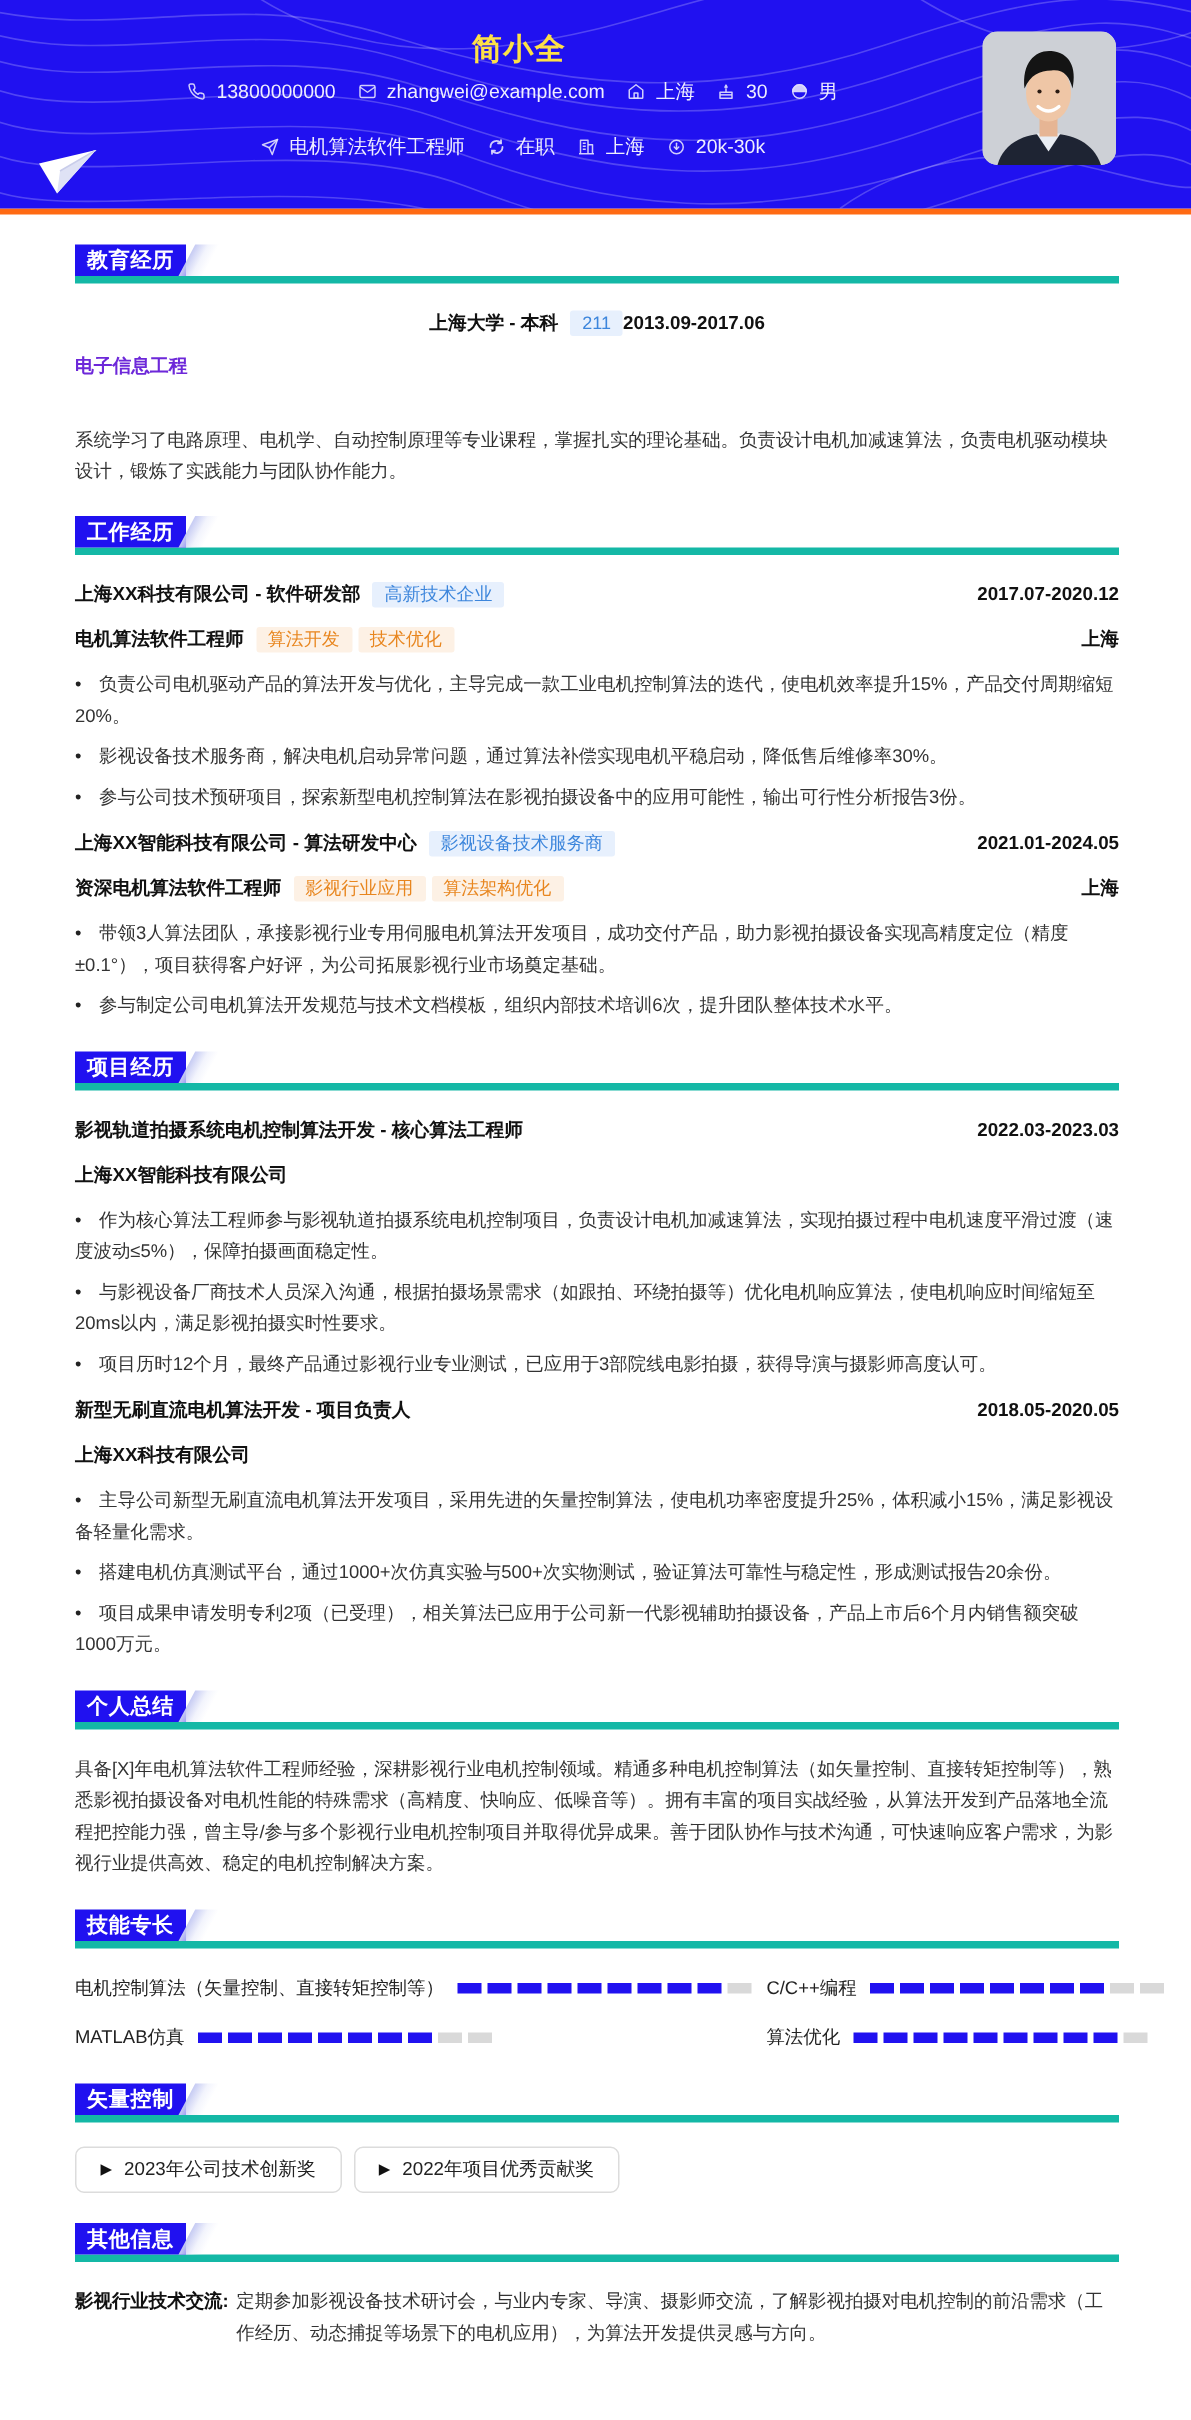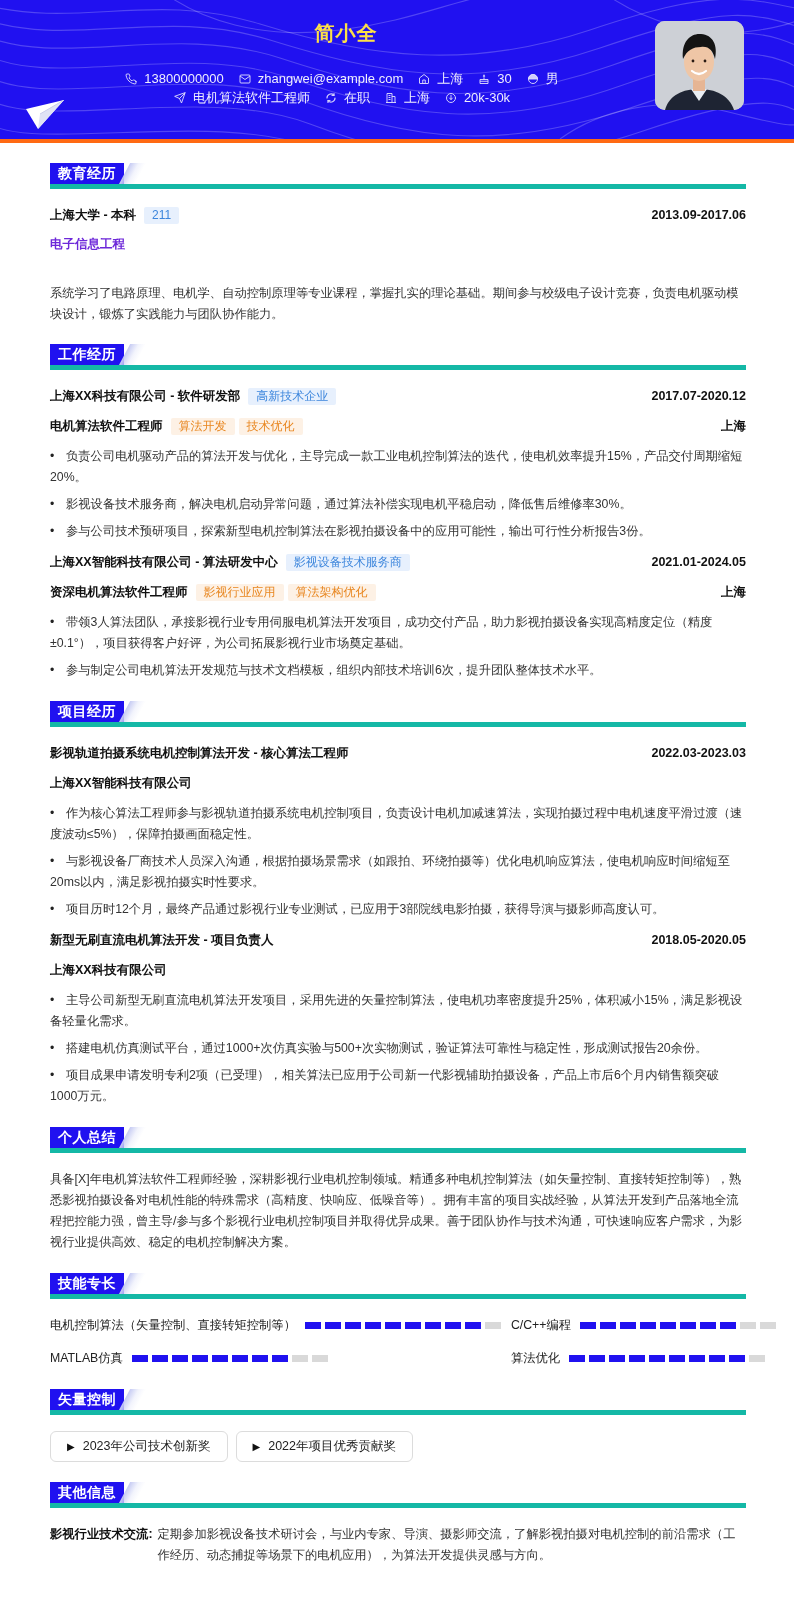--- a/index.html
+++ b/index.html
@@ -16,42 +16,42 @@
   .page{position:relative;width:794px;height:1613px;overflow:hidden;background:#fff;}
 
   
   .hero{position:relative;height:139px;background:var(--primary);overflow:hidden;}
   .hero-waves{position:absolute;left:0;top:0;width:794px;height:139px;}
   .hero-plane{position:absolute;left:24px;top:100px;width:42px;height:30px;}
   .hero-name{position:absolute;left:54px;width:584px;top:20px;text-align:center;
     font-size:20px;font-weight:bold;line-height:26px;color:#fde047;letter-spacing:1px;}
   .hero-row{position:absolute;left:50px;width:584px;display:flex;justify-content:center;
     gap:15px;font-size:13px;line-height:18px;color:rgba(255,255,255,0.93);}
-  .hero-row.r1{top:70px;}
+  .hero-row.r1{top:52px;}
   .hero-row.r2{top:89px;}
   .hero-item{display:flex;align-items:center;gap:7px;white-space:nowrap;}
   .hero-item svg{width:12px;height:12px;flex:none;opacity:.85;}
   .photo{position:absolute;left:655px;top:21px;width:89px;height:89px;border-radius:10px;
     overflow:hidden;background:#cdd0d6;}
   .photo svg{width:100%;height:100%;display:block;}
   .accent-bar{height:4px;background:var(--accent-bar);}
 
   
   .content{padding:20px 48px 0 50px;}
   .section{margin-bottom:20px;}
   .sec-head{position:relative;height:21px;border-bottom:5px solid #14b8a6;margin-bottom:16px;display:flex;}
   .sec-title{background:var(--primary);color:#fff;font-size:14px;font-weight:bold;
     padding:0 8px;height:21px;line-height:21px;letter-spacing:.5px;}
   .sec-deco{width:16px;height:21px;margin-left:-5px;transform:skewX(-28deg);transform-origin:bottom left;
     background:linear-gradient(90deg,#c6cbf3 0%,rgba(230,233,250,.5) 55%,rgba(255,255,255,0) 100%);}
 
   .row-head{display:flex;align-items:center;justify-content:space-between;height:21px;line-height:21px;
     font-size:12.5px;font-weight:bold;color:#111;}
   .row-head .left{display:flex;align-items:center;gap:8px;white-space:nowrap;}
-  .row-head.mb8{margin-bottom:8px;}
+  .row-head.mb8{margin-bottom:8px;justify-content:center;}
   .row-head.mb9{margin-bottom:9px;}
   .tag{font-size:12px;font-weight:normal;padding:0 8px;height:17px;line-height:17px;border-radius:2px;}
   .tag.blue{background:var(--tag-blue-bg);color:var(--tag-blue-text);}
   .tag.orange{background:var(--tag-orange-bg);color:var(--tag-orange-text);}
   .tags{display:flex;gap:4px;}
 
   .major{font-size:12.5px;font-weight:bold;line-height:21px;margin-bottom:28px;color:#6d28d9;}
   .desc{font-size:12.3px;line-height:20.5px;color:#333;margin:0;}
 
   ul.bullets{list-style:none;margin:0;padding:0;}
@@ -204,21 +204,21 @@
       </div>
       <div>
         <div class="row-head mb8">
           <div class="left">
             <span>上海大学 - 本科</span>
             <span class="tag blue">211</span>
           </div>
           <span>2013.09-2017.06</span>
         </div>
         <div class="major">电子信息工程</div>
-        <p class="desc">系统学习了电路原理、电机学、自动控制原理等专业课程，掌握扎实的理论基础。期间参与校级电子设计竞赛，负责电机驱动模块设计，锻炼了实践能力与团队协作能力。</p>
+        <p class="desc">系统学习了电路原理、电机学、自动控制原理等专业课程，掌握扎实的理论基础。负责设计电机加减速算法，负责电机驱动模块设计，锻炼了实践能力与团队协作能力。</p>
       </div>
     </section>
 
     <section class="section">
       <div class="sec-head">
         <span class="sec-title">工作经历</span>
         <span class="sec-deco"></span>
       </div>
 
       <div class="job">

